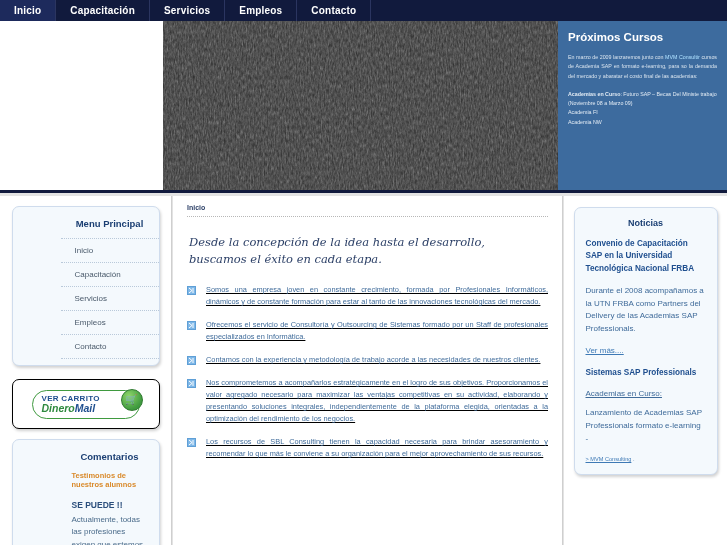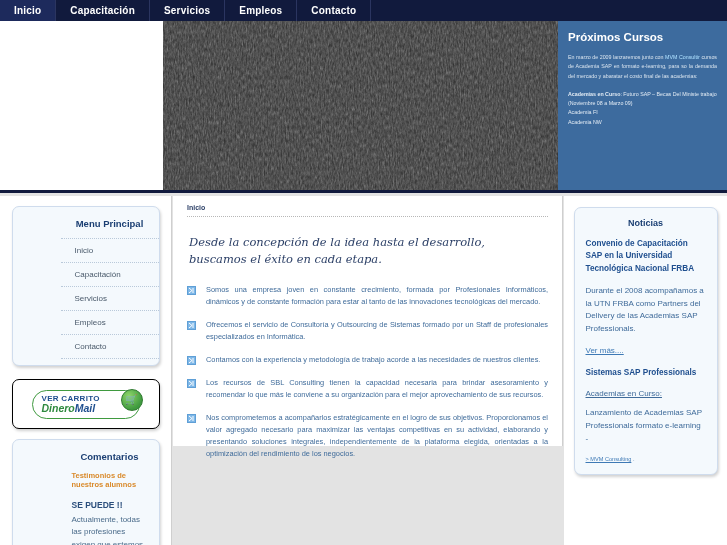--- a/index.html
+++ b/index.html
@@ -76,21 +76,21 @@
     background: #e3e3e3;
   }
   .col-left {
     position: absolute; left: 0; top: 0;
     width: 172px; height: 349px;
     background: #ffffff;
     border-right: 1px solid #cfcfcf;
   }
   .col-mid {
     position: absolute; left: 173px; top: 0;
-    width: 390px; height: 250px;
+    width: 390px; height: 349px;
     background: #ffffff;
     border-right: 1px solid #cfcfcf;
   }
   .col-right {
     position: absolute; left: 564px; top: 0;
     width: 163px; height: 349px;
     background: #ffffff;
   }
 
   
@@ -161,21 +161,21 @@
     padding-bottom: 5px;
     border-bottom: 1px dotted #b7b7b7;
   }
   .lead {
     margin: 17px 16px 0 16px;
     font-family: "DejaVu Serif", serif;
     font-style: italic;
     font-size: 11.5px; line-height: 1.45;
     color: #2b3f66;
   }
-  .bullets { margin: 17px 14px 0 14px; }
+  .bullets { margin: 17px 14px 0 14px; text-decoration: underline; }
   .bullet { display: flex; margin-bottom: 11px; }
   .bullet .ico {
     flex: 0 0 auto; width: 9px; height: 9px; margin: 2px 10px 0 0;
     background: #7fb8e8;
     border: 1px solid #5f9fd6;
     display: flex; align-items: center; justify-content: center;
   }
   .bullet .ico svg { display: block; }
   .bullet p {
     margin: 0;
@@ -337,29 +337,29 @@
               </svg>
             </span>
           <p>Contamos con la experiencia y metodología de trabajo acorde a las necesidades de nuestros clientes.</p>
         </div>
         <div class="bullet">
           <span class="ico">
               <svg width="7" height="7" viewBox="0 0 7 7">
                 <path d="M1 1 L4 3.5 L1 6 M5 1 L5 6" stroke="#ffffff" stroke-width="1" fill="none"></path>
               </svg>
             </span>
+          <p>Nos comprometemos a acompañarlos estratégicamente en el logro de sus objetivos. Proporcionamos el valor agregado necesario para maximizar las ventajas competitivas en su actividad, elaborando y presentando soluciones integrales, independientemente de la plataforma elegida, orientadas a la optimización del rendimiento de los negocios.</p>
+        </div>
+        <div class="bullet">
+          <span class="ico">
+              <svg width="7" height="7" viewBox="0 0 7 7">
+                <path d="M1 1 L4 3.5 L1 6 M5 1 L5 6" stroke="#ffffff" stroke-width="1" fill="none"></path>
+              </svg>
+            </span>
           <p>Los recursos de SBL Consulting tienen la capacidad necesaria para brindar asesoramiento y recomendar lo que más le conviene a su organización para el mejor aprovechamiento de sus recursos.</p>
-        </div>
-        <div class="bullet">
-          <span class="ico">
-              <svg width="7" height="7" viewBox="0 0 7 7">
-                <path d="M1 1 L4 3.5 L1 6 M5 1 L5 6" stroke="#ffffff" stroke-width="1" fill="none"></path>
-              </svg>
-            </span>
-          <p>Nos comprometemos a acompañarlos estratégicamente en el logro de sus objetivos. Proporcionamos el valor agregado necesario para maximizar las ventajas competitivas en su actividad, elaborando y presentando soluciones integrales, independientemente de la plataforma elegida, orientadas a la optimización del rendimiento de los negocios.</p>
         </div>
       </div>
     </div>
 
     <div class="col-right">
       <div class="news-panel">
         <div class="news-title">Noticias</div>
         <div class="news-body">
           <div class="news-h">Convenio de Capacitación SAP en la Universidad Tecnológica Nacional FRBA</div>
           <div class="news-p">Durante el 2008 acompañamos a la UTN FRBA como Partners del Delivery de las Academias SAP Professionals.</div>

